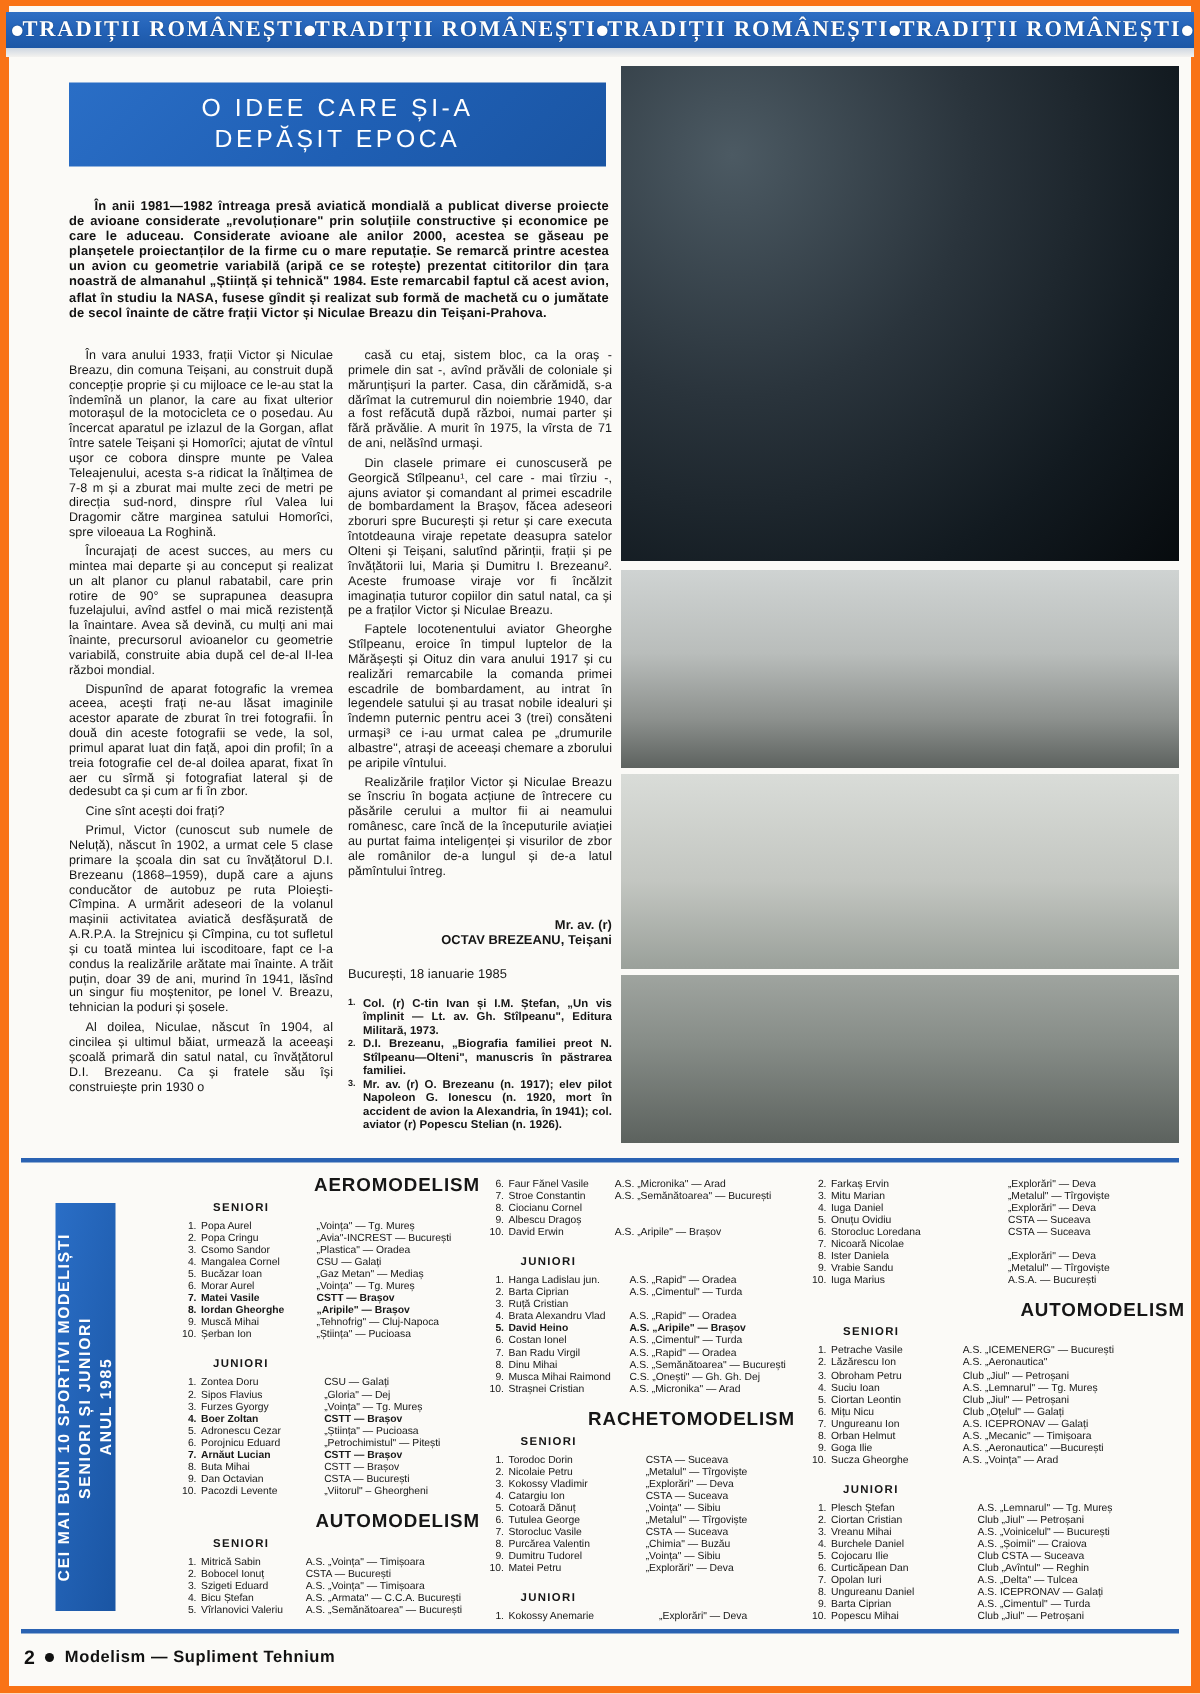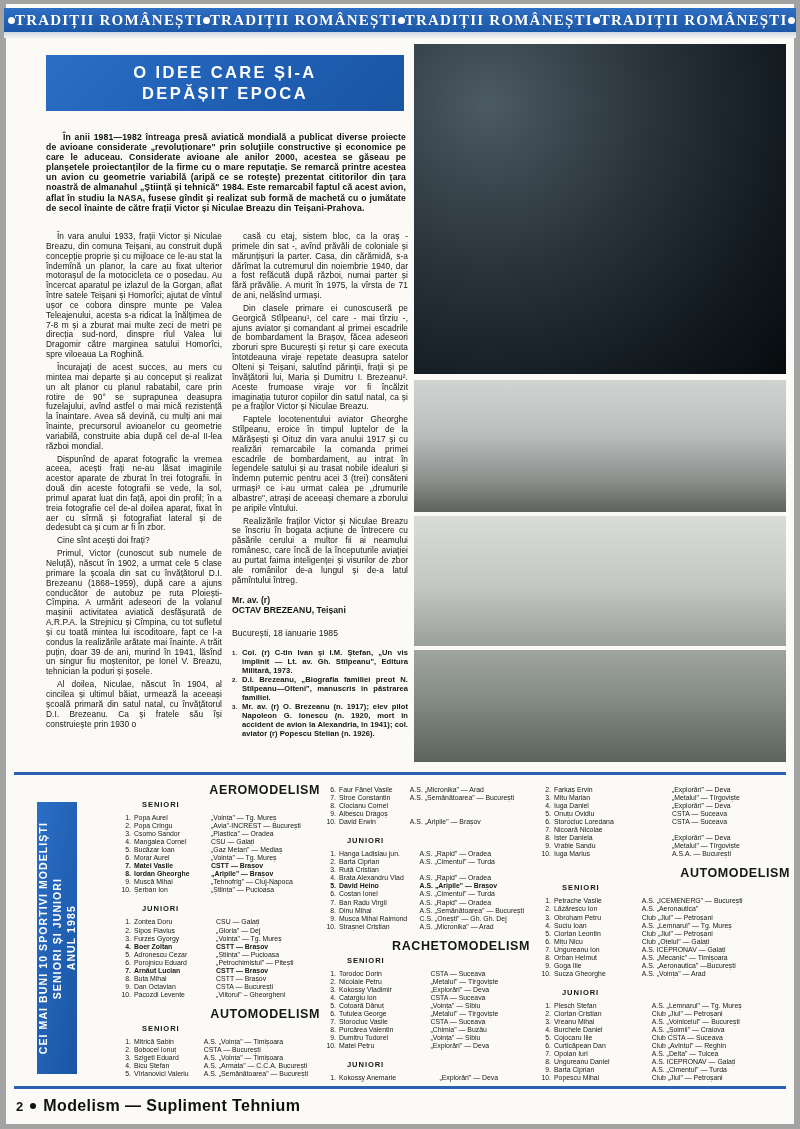--- a/index.html
+++ b/index.html
@@ -4,21 +4,21 @@
 <style>
   html,body{margin:0;padding:0;background:#ffffff;}
   body{
     width:800px;height:1129px;overflow:hidden;position:relative;
     font-family:"Liberation Sans", sans-serif;
     color:#111;
     -webkit-font-smoothing:none;
   }
   .page{
     position:absolute;left:0;top:0;width:800px;height:1129px;
-    background:#a3a3a3;
+    background:#f97316;
   }
   
   .paper{
     position:absolute;left:6px;top:4px;width:788px;height:1120px;
     background:#fbfaf7;
   }
 
   
   .banner{
     position:absolute;left:4px;top:8px;width:792px;height:24px;
@@ -41,21 +41,21 @@
     background:linear-gradient(180deg,#cfd7e2,#f3f2ef);
   }
 
   
   .title-box{
     position:absolute;left:46px;top:55px;width:358px;height:56px;
     background:linear-gradient(135deg,#2a6ec6 0%,#1f5fb4 55%,#1a55a3 100%);
     display:flex;flex-direction:column;align-items:center;justify-content:center;
   }
   .title-box .l1,.title-box .l2{
-    color:#fff;font-weight:700;font-size:16.5px;letter-spacing:2.4px;
+    color:#fff;font-weight:400;font-size:16.5px;letter-spacing:2.4px;
     line-height:21px;white-space:nowrap;
   }
 
   
   .intro{
     position:absolute;left:46px;top:132px;width:360px;
     font-size:8.6px;line-height:10.1px;font-weight:700;text-align:justify;
     letter-spacing:.15px;
   }
   .intro .ind{display:inline-block;width:17px;}
@@ -63,21 +63,21 @@
   
   .col{
     position:absolute;font-size:8.35px;line-height:9.85px;text-align:justify;
     letter-spacing:.05px;color:#151515;
   }
   .col p{margin:0 0 3px 0;text-indent:11px;}
   .col-a{left:46px;top:232px;width:176px;}
   .col-b{left:232px;top:232px;width:176px;}
 
   .sign{
-    margin-top:9px;text-align:left;font-weight:700;font-size:8.6px;line-height:10.5px;
+    margin-top:25px;text-align:right;font-weight:700;font-size:8.6px;line-height:10.5px;
   }
   .dateline{
     margin-top:13px;font-size:8.6px;text-indent:0;
   }
   .notes{
     margin-top:10px;font-size:7.6px;line-height:9.0px;font-weight:700;
     text-align:justify;
   }
   .notes .nrow{display:flex;gap:3px;margin-bottom:0px;}
   .notes .sup{font-size:6px;flex:0 0 7px;padding-top:1px;}
@@ -149,21 +149,21 @@
   .resA{left:120px;top:786px;width:200px;}
   .resB{left:325px;top:786px;width:205px;}
   .resC{left:540px;top:786px;width:250px;}
 
   
   .footer{
     position:absolute;left:16px;top:1097px;display:flex;align-items:center;gap:7px;
   }
   .footer .pg{font-size:13px;font-weight:700;}
   .footer .dot{width:6px;height:6px;background:#111;border-radius:50%;}
-  .footer .ft{font-size:16px;font-weight:700;letter-spacing:.4px;}
+  .footer .ft{font-size:11px;font-weight:700;letter-spacing:.4px;}
 </style>
 </head>
 <body>
 
 <div class="page">
   <div class="paper"></div>
 
   <div class="banner">
     <span class="bullet"></span>
     <span class="btxt">TRADIȚII ROMÂNEȘTI</span>

